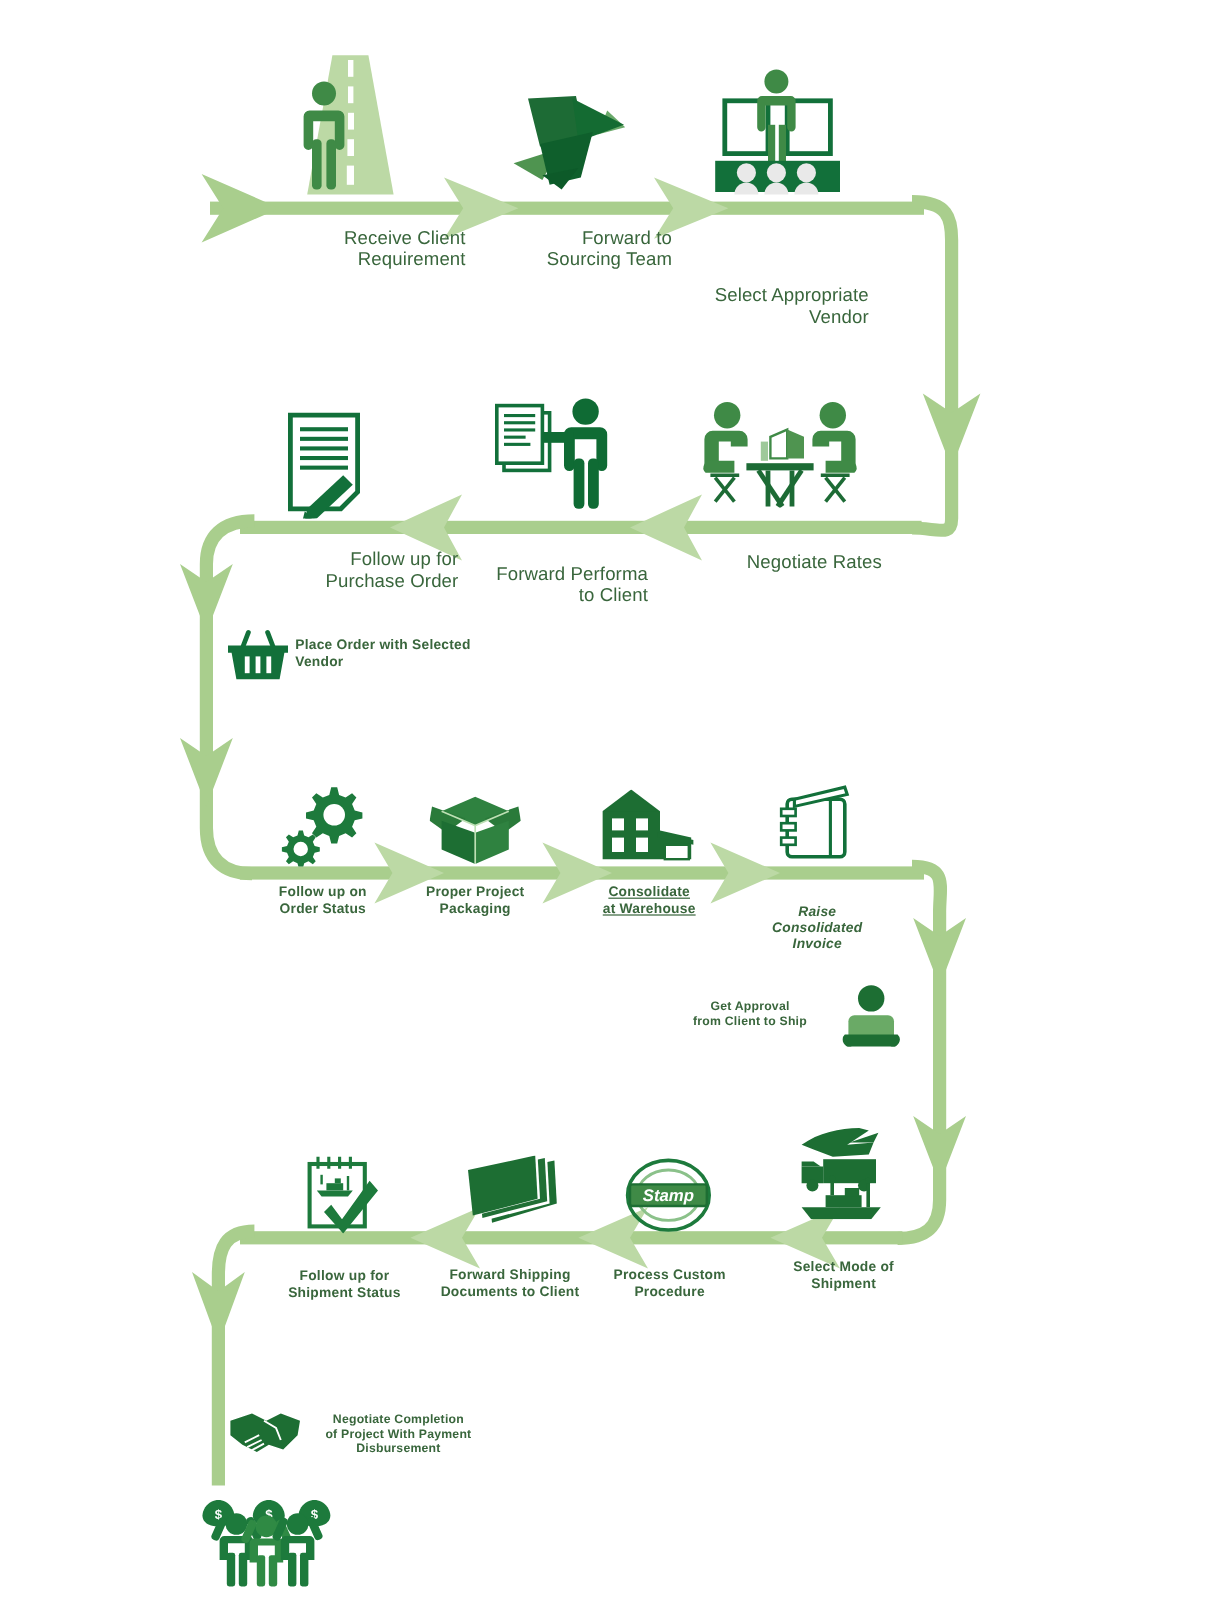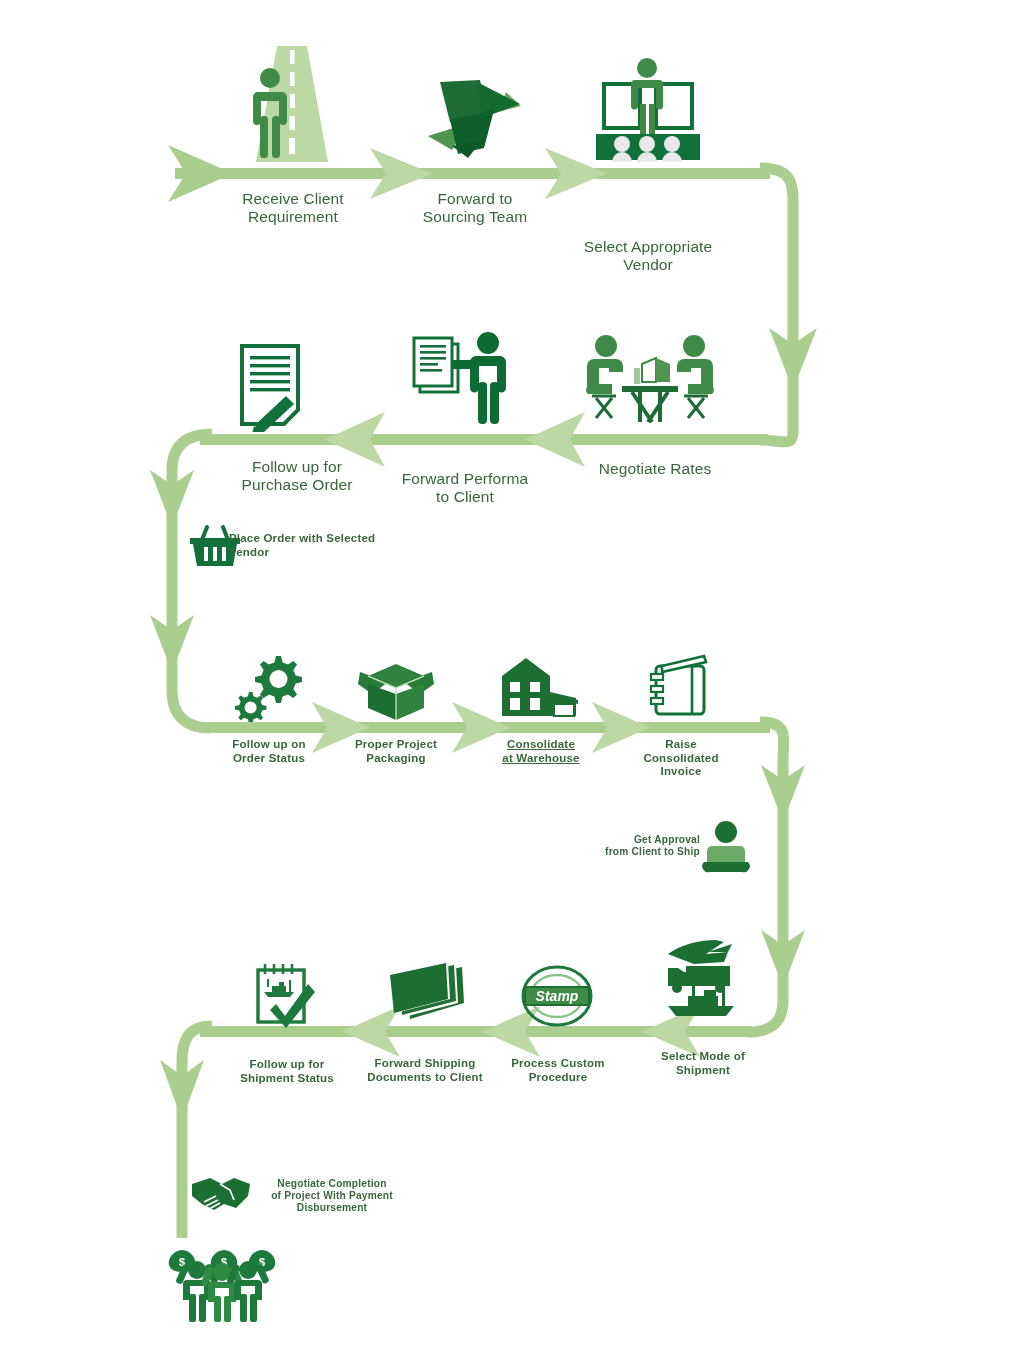--- a/index.html
+++ b/index.html
@@ -32,23 +32,23 @@
     display: block;
   }
   .node-label {
     position: absolute;
     color: #39663c;
     text-align: center;
     line-height: 1.18;
     white-space: pre-line;
     letter-spacing: 0.1px;
   }
-  .lbl-lg { font-size: 15.5px; }
+  .lbl-lg { font-size: 15.5px; text-align: right; }
   .lbl-md { font-size: 11.5px; font-weight: bold; letter-spacing: .2px; }
-  .lbl-sm { font-size: 10.2px; font-weight: bold; letter-spacing: .2px; text-align: right; }
+  .lbl-sm { font-size: 10.2px; font-weight: bold; letter-spacing: .2px; }
   .lbl-left { text-align: left; }
 </style>
 </head>
 <body>
 
 <div id="canvas">
 
   <svg class="flow-svg" viewBox="0 0 1023 1352">
     <defs></defs>
 
@@ -244,21 +244,21 @@
         <path d="M14,16 L19,3"></path>
         <path d="M40,16 L35,3"></path>
       </g>
       <path d="M2,14 h50 v6 h-3 l-4,22 h-36 l-4,-22 h-3 z" fill="#12703a"></path>
       <g fill="#ffffff">
         <rect x="16" y="23" width="4" height="14"></rect>
         <rect x="25" y="23" width="4" height="14"></rect>
         <rect x="34" y="23" width="4" height="14"></rect>
       </g>
     </svg>
-    <div class="node-label lbl-md lbl-left" style="left:41px; top:8px; width:180px;">Place Order with Selected
+    <div class="node-label lbl-md lbl-left" style="left:58px; top:8px; width:180px;">Place Order with Selected
 Vendor</div>
   </div>
 
   <div class="node" style="left:232px; top:650px;">
     <svg class="node-icon" width="72" height="72" viewBox="0 0 72 72">
       <path d="M44,6 l5,0 l1.6,6.4 l5.4,2.2 l5.4,-3.6 l3.6,3.6 l-3.6,5.4 l2.2,5.4 l6.4,1.6 l0,5 l-6.4,1.6 l-2.2,5.4 l3.6,5.4 l-3.6,3.6 l-5.4,-3.6 l-5.4,2.2 l-1.6,6.4 l-5,0 l-1.6,-6.4 l-5.4,-2.2 l-5.4,3.6 l-3.6,-3.6 l3.6,-5.4 l-2.2,-5.4 l-6.4,-1.6 l0,-5 l6.4,-1.6 l2.2,-5.4 l-3.6,-5.4 l3.6,-3.6 l5.4,3.6 l5.4,-2.2 z" fill="#1d7a3c"></path>
       <circle cx="46.5" cy="29" r="9" fill="#ffffff"></circle>
       <path d="M17,42 l3.4,0 l1.1,4.3 l3.6,1.5 l3.6,-2.4 l2.4,2.4 l-2.4,3.6 l1.5,3.6 l4.3,1.1 l0,3.4 l-4.3,1.1 l-1.5,3.6 l2.4,3.6 l-2.4,2.4 l-3.6,-2.4 l-3.6,1.5 l-1.1,4.3 l-3.4,0 l-1.1,-4.3 l-3.6,-1.5 l-3.6,2.4 l-2.4,-2.4 l2.4,-3.6 l-1.5,-3.6 l-4.3,-1.1 l0,-3.4 l4.3,-1.1 l1.5,-3.6 l-2.4,-3.6 l2.4,-2.4 l3.6,2.4 l3.6,-1.5 z" fill="#1d7a3c"></path>
       <circle cx="18.6" cy="57.5" r="6" fill="#ffffff"></circle>
     </svg>
@@ -304,21 +304,21 @@
     <svg class="node-icon" width="66" height="70" viewBox="0 0 66 70">
       <path d="M12,14 h40 a4,4 0 0 1 4,4 v40 a4,4 0 0 1 -4,4 h-40 a4,4 0 0 1 -4,-4 v-40 a4,4 0 0 1 4,-4 z" fill="#ffffff" stroke="#12703a" stroke-width="3"></path>
       <path d="M14,14 L56,4 L58,10 L14,20 Z" fill="#ffffff" stroke="#12703a" stroke-width="2.6"></path>
       <line x1="44" y1="14" x2="44" y2="62" stroke="#12703a" stroke-width="2.6"></line>
       <g fill="#ffffff" stroke="#12703a" stroke-width="2.2">
         <rect x="3" y="22" width="12" height="6"></rect>
         <rect x="3" y="34" width="12" height="6"></rect>
         <rect x="3" y="46" width="12" height="6"></rect>
       </g>
     </svg>
-    <div class="node-label lbl-md" style="left:-33px; top:86px; width:132px;">Raise
+    <div class="node-label lbl-md" style="left:-33px; top:102px; width:132px;font-style:italic;">Raise
 Consolidated
 Invoice</div>
   </div>
 
   <div class="node" style="left:702px; top:820px;">
     <svg class="node-icon" width="48" height="58" viewBox="0 0 48 58">
       <circle cx="24" cy="12" r="11" fill="#1d6e33"></circle>
       <path d="M10,26 h28 a5,5 0 0 1 5,5 v12 a5,5 0 0 1 -5,5 h-28 a5,5 0 0 1 -5,-5 v-12 a5,5 0 0 1 5,-5 z" fill="#6aaa66"></path>
       <path d="M2,42 h44 a6,6 0 0 1 -6,10 h-32 a6,6 0 0 1 -6,-10 z" fill="#1d6e33"></path>
     </svg>

